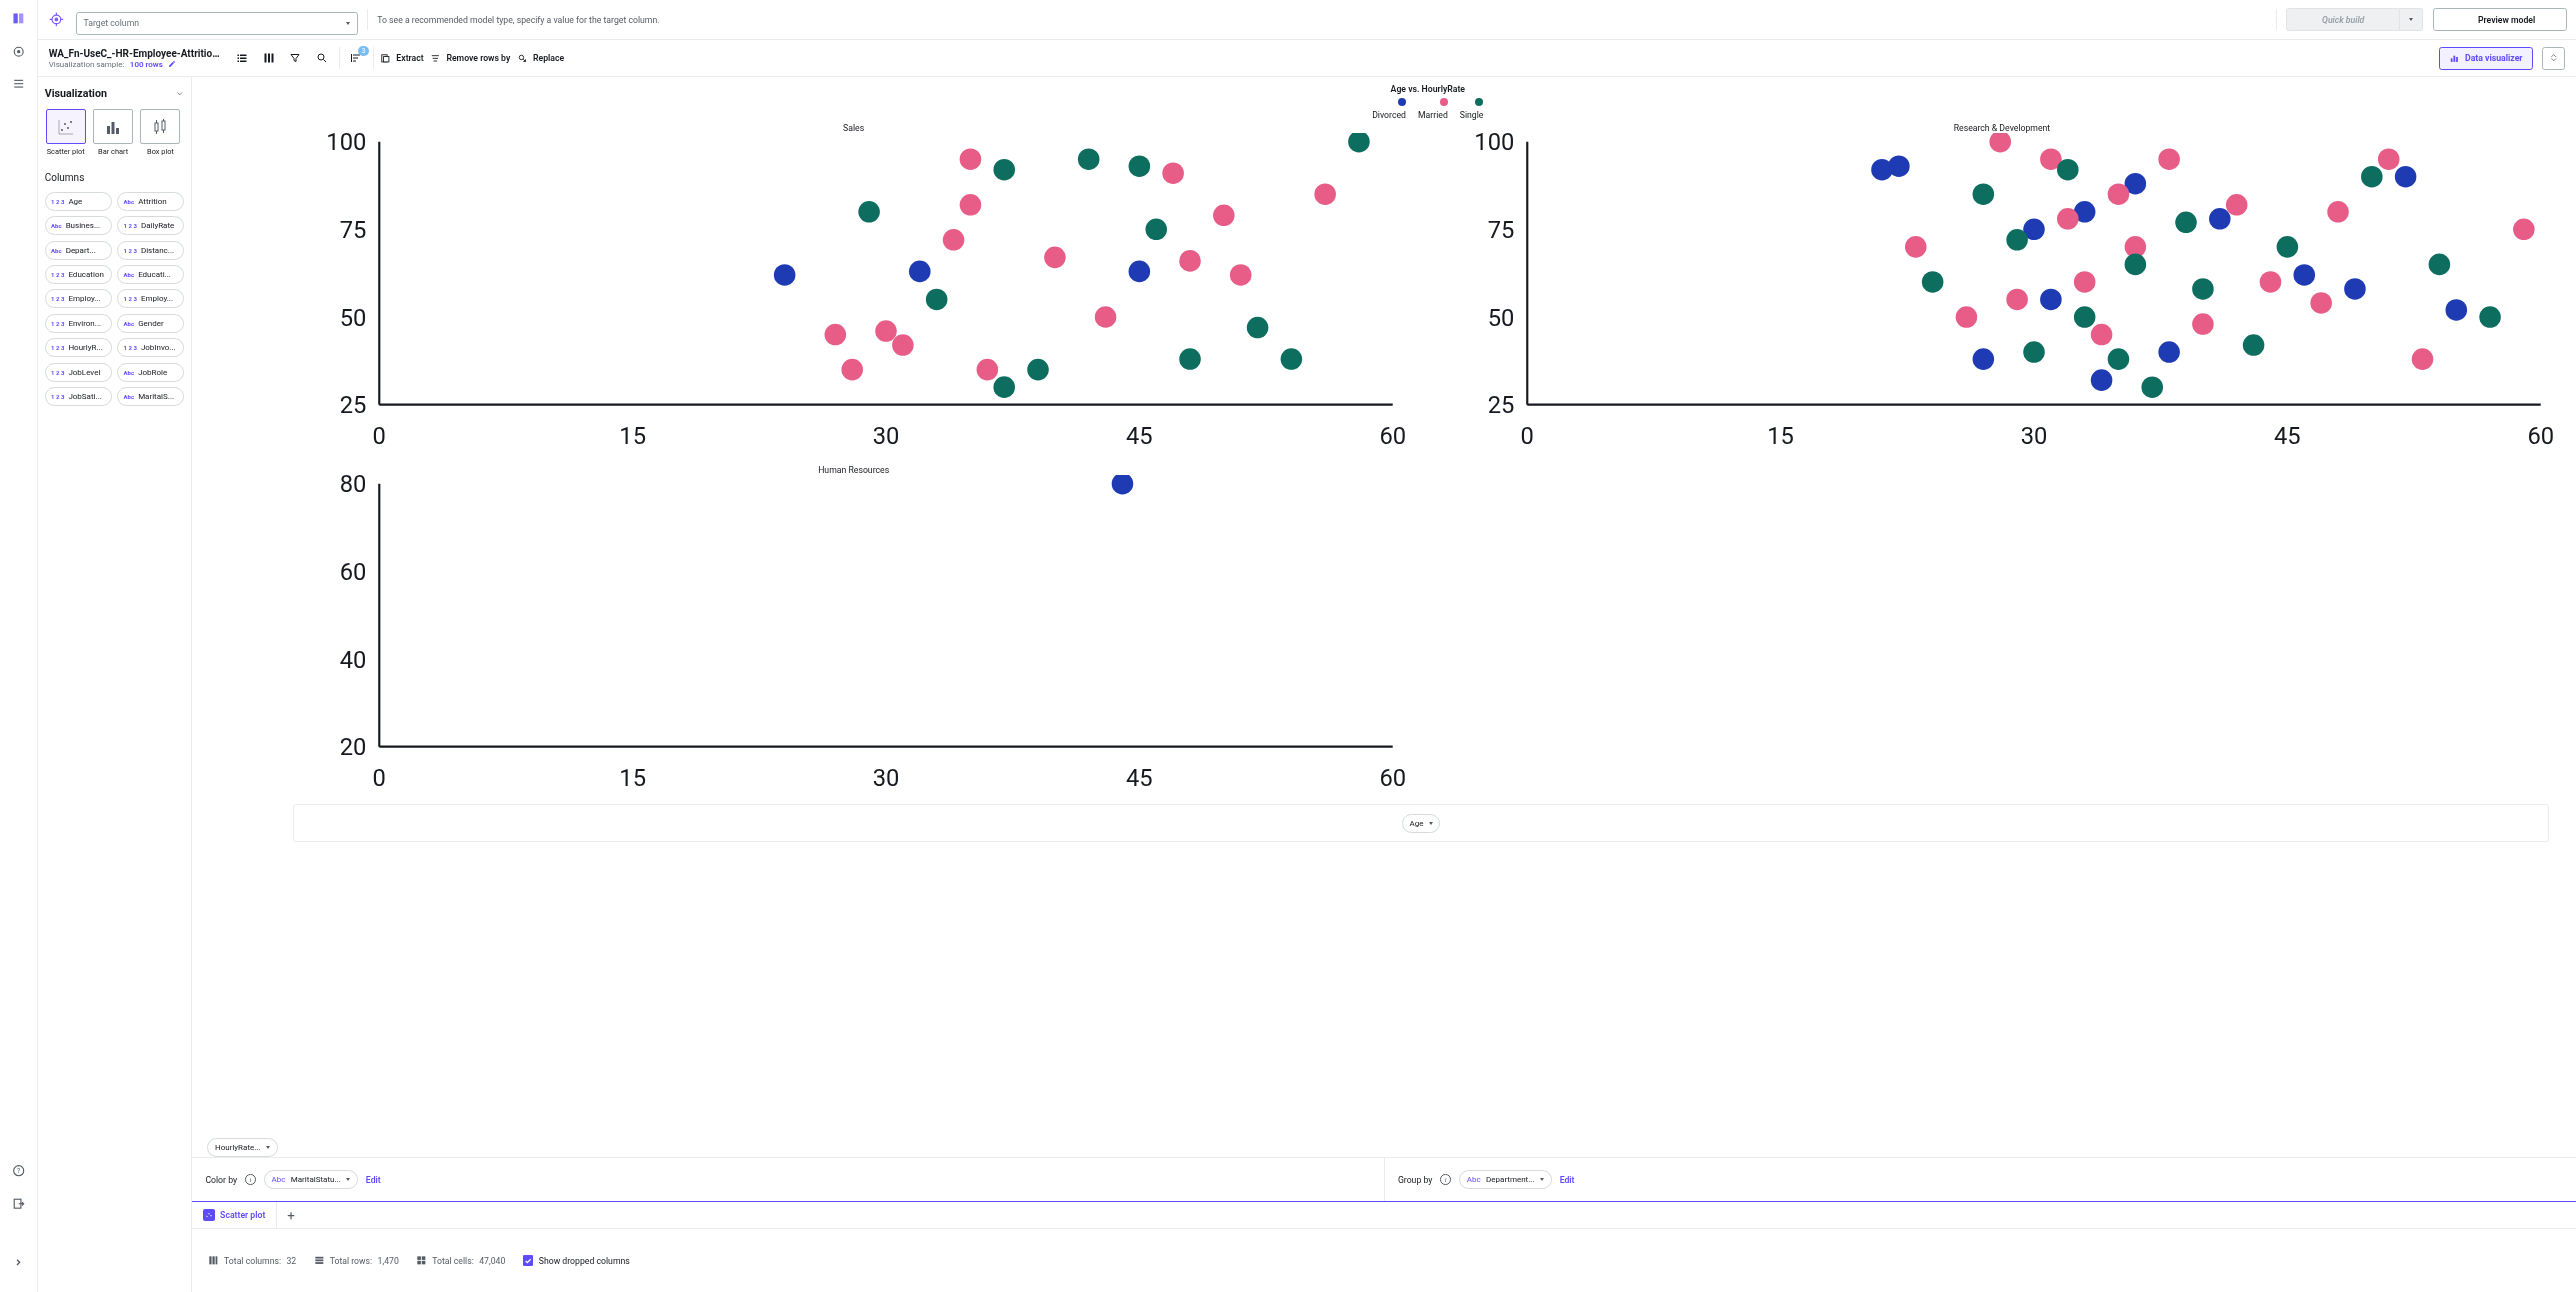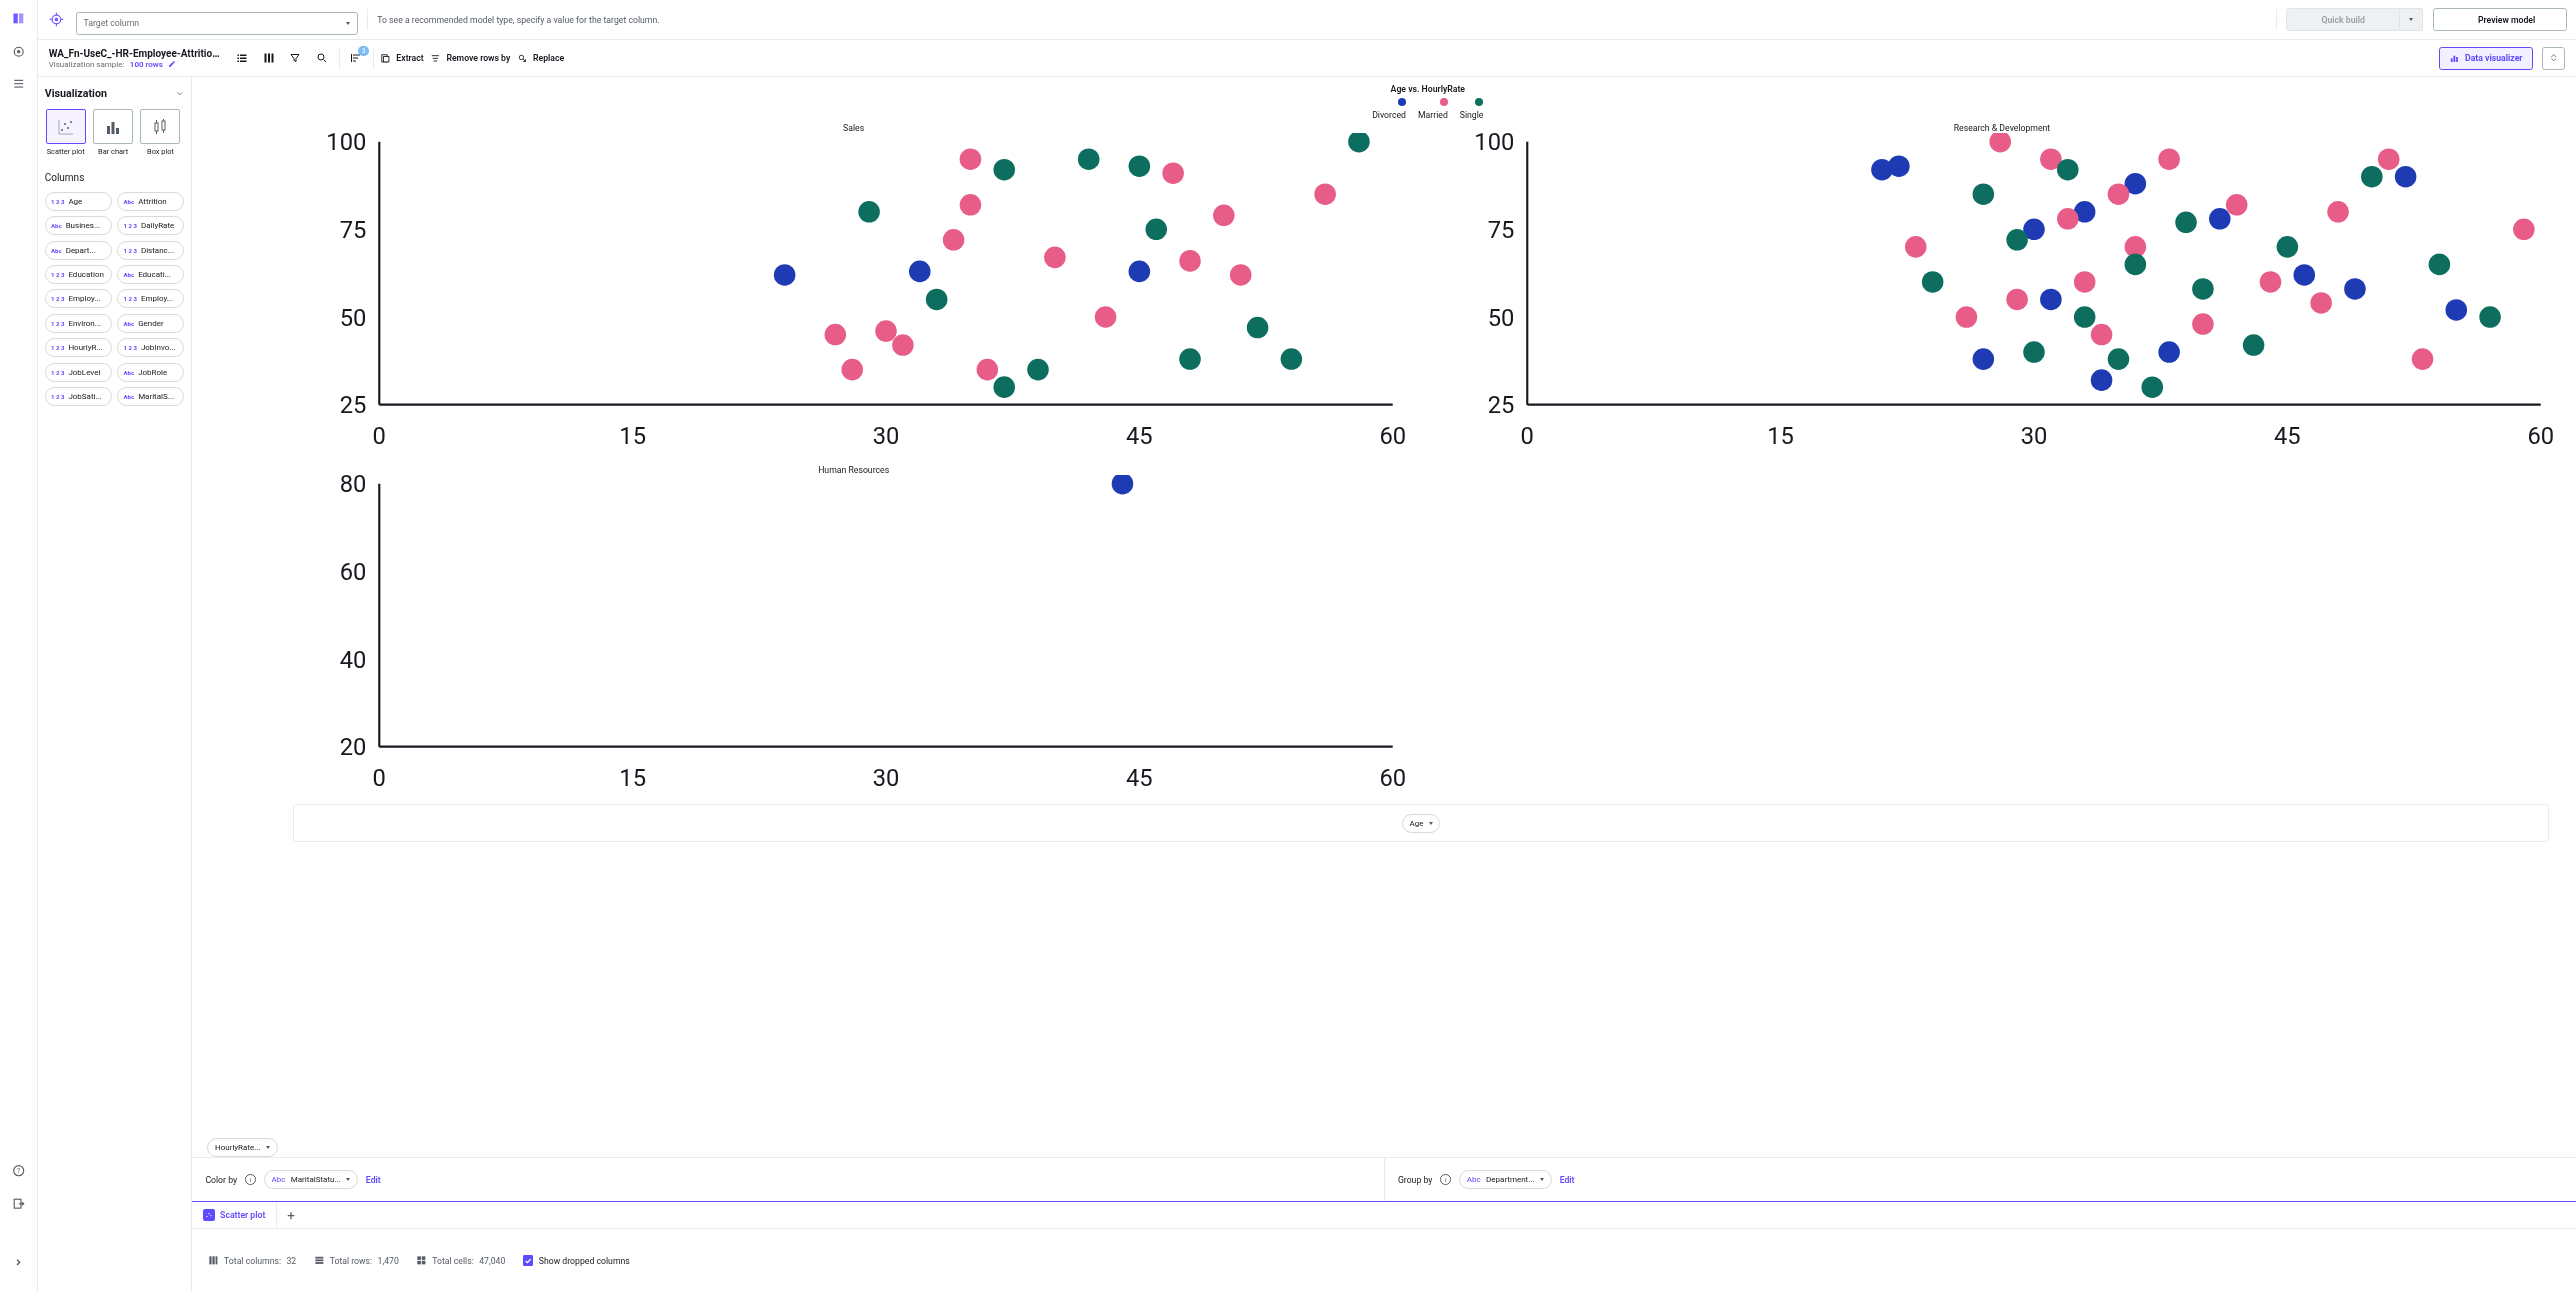--- a/index.html
+++ b/index.html
@@ -13,21 +13,21 @@
 .topbar { display:flex; align-items:center; height:40px; padding:0 9.4px; gap:9.4px; border-bottom:0.7px solid #e9ebed; }
 .topbar .target-icon { width:19px;height:19px; color:#7d5cff; display:flex;align-items:center;justify-content:center; }
 .select { border:0.7px solid #aab7b8; border-radius:2.7px; height:23px; display:flex; align-items:center; padding:0 6.7px; color:#687078; cursor:pointer; background:#fff;margin-top:7px; }
 .select.wide { width:282px; justify-content:space-between; }
 .caret { width:0;height:0;border-left:2.7px solid transparent;border-right:2.7px solid transparent;border-top:3.4px solid #545b64; }
 .vr { width:0.7px; height:21.5px; background:#e9ebed; }
 .hint { color:#545b64; flex:1; }
 .btn { border:0.7px solid #aab7b8; background:#fff; border-radius:2.7px; height:23px; padding:0 12px; display:flex; align-items:center; justify-content:center; font-weight:600; cursor:pointer; color:#16191f; }
 .btn.disabled { background:#eff0f1; color:#97a0a8; border-color:#e1e4e7; cursor:default; }
 .btn.split { width:23px; padding:0; border-left:0; border-top-left-radius:0; border-bottom-left-radius:0; }
-.btn.split-main { border-top-right-radius:0; border-bottom-right-radius:0; width:114px; }
+.btn.split-main { border-top-right-radius:0; border-bottom-right-radius:0; width:114px;font-style:italic; }
 .btn.wide2 { width:134px;padding-left:26px; }
 .secondbar { display:flex; align-items:center; padding:6.7px 10.7px; gap:9.4px; border-bottom:0.7px solid #e9ebed; }
 .filebox { display:flex; flex-direction:column; min-width:0; width:174px; }
 .filename { font-weight:700; font-size:10px; white-space:nowrap; overflow:hidden; text-overflow:ellipsis; }
 .subline { display:flex; gap:5.4px; color:#687078; font-size:8px; margin-top:1.3px; }
 .subline .link { color:#5f4bff; font-weight:600; }
 .icon-row { display:flex; align-items:center; gap:6.7px; }
 .ibtn { width:20px;height:20px; display:flex; align-items:center; justify-content:center; color:#16191f; cursor:pointer; border-radius:2.7px; position:relative; }
 .badge { position:absolute; top:-2.7px; right:-2.7px; background:#79bdf2; color:#fff; border-radius:50%; width:10.7px;height:10.7px; font-size:6.7px; display:flex;align-items:center;justify-content:center; }
 .toolword { display:flex; align-items:center; gap:5.4px; font-weight:600; cursor:pointer; }

